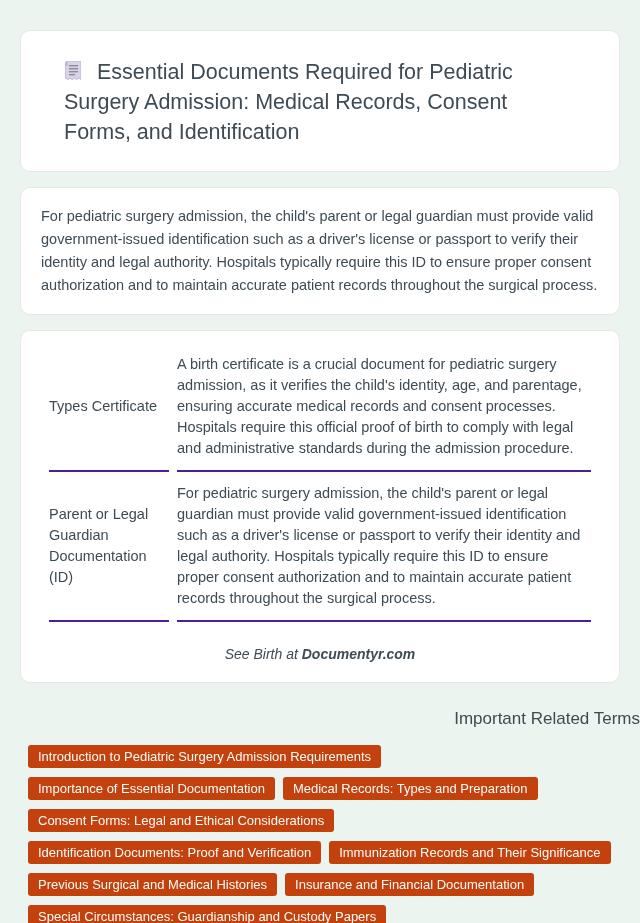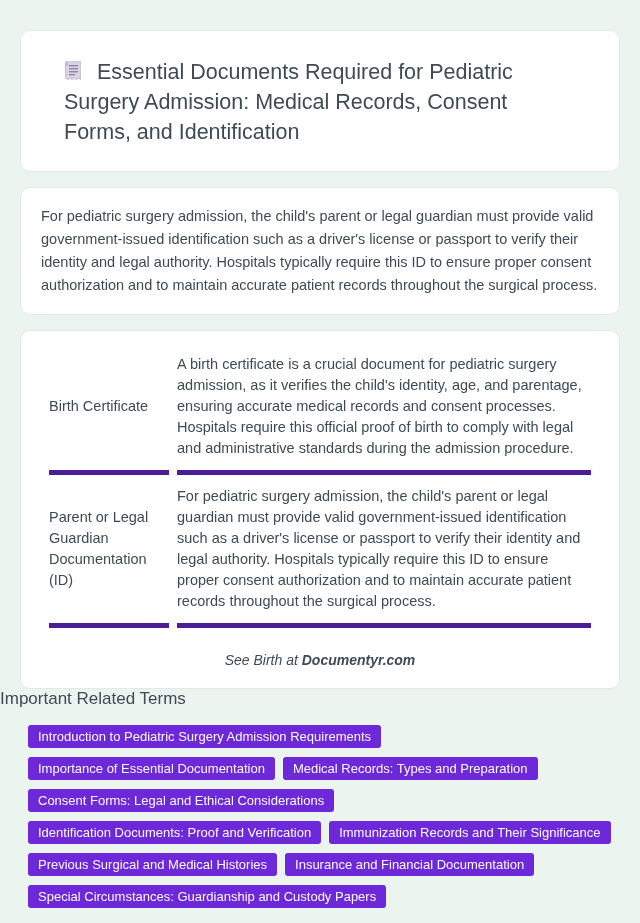--- a/index.html
+++ b/index.html
@@ -42,47 +42,48 @@
     color: #3e4b54;
   }
   
   .documents-card { margin-top: 15px; padding: 12px 20px 20px; }
   table.documents-table {
     border-collapse: separate;
     border-spacing: 8px 0;
     width: 100%;
   }
   .documents-table td {
-    border-bottom: 5px solid #4c1d95;
+    border-bottom: 2px solid #4c1d95;
     padding: 11px 0;
     font-size: 14.5px;
     line-height: 21px;
     vertical-align: middle;
     color: #3e4b54;
   }
   .term-cell { width: 120px; }
   .see-more {
     margin-top: 24px;
     text-align: center;
     font-style: italic;
     font-size: 14px;
     color: #3e4b54;
   }
   .see-more b { cursor: pointer; }
   
   .related-terms-heading {
-    text-align: left;
+    margin-top: 26px;
+    text-align: right;
     font-size: 17px;
     font-weight: 500;
     color: #3e4b54;
   }
   .related-terms-list { margin: 16px 20px 0 28px; }
   .related-term-tag {
     display: inline-block;
-    background: #6d28d9;
+    background: #c2410c;
     color: #fbfcfc;
     font-size: 13px;
     line-height: 17px;
     padding: 3px 10px;
     border-radius: 3px;
     margin: 0 8px 9px 0;
     cursor: pointer;
   }
 </style>
 </head>
@@ -100,21 +101,21 @@
 </div>
 
 <div class="card intro-card">
   <p class="intro-text">For pediatric surgery admission, the child's parent or legal guardian must provide valid government-issued identification such as a driver's license or passport to verify their identity and legal authority. Hospitals typically require this ID to ensure proper consent authorization and to maintain accurate patient records throughout the surgical process.</p>
 </div>
 
 <div class="card documents-card">
   <table class="documents-table">
     <tbody>
       <tr>
-        <td class="term-cell">Birth Certificate</td>
+        <td class="term-cell">Types Certificate</td>
         <td class="description-cell">A birth certificate is a crucial document for pediatric surgery admission, as it verifies the child's identity, age, and parentage, ensuring accurate medical records and consent processes. Hospitals require this official proof of birth to comply with legal and administrative standards during the admission procedure.</td>
       </tr>
       <tr>
         <td class="term-cell">Parent or Legal Guardian Documentation (ID)</td>
         <td class="description-cell">For pediatric surgery admission, the child's parent or legal guardian must provide valid government-issued identification such as a driver's license or passport to verify their identity and legal authority. Hospitals typically require this ID to ensure proper consent authorization and to maintain accurate patient records throughout the surgical process.</td>
       </tr>
     </tbody>
   </table>
   <p class="see-more"><span>See Birth at </span><b>Documentyr.com</b></p>
 </div>

